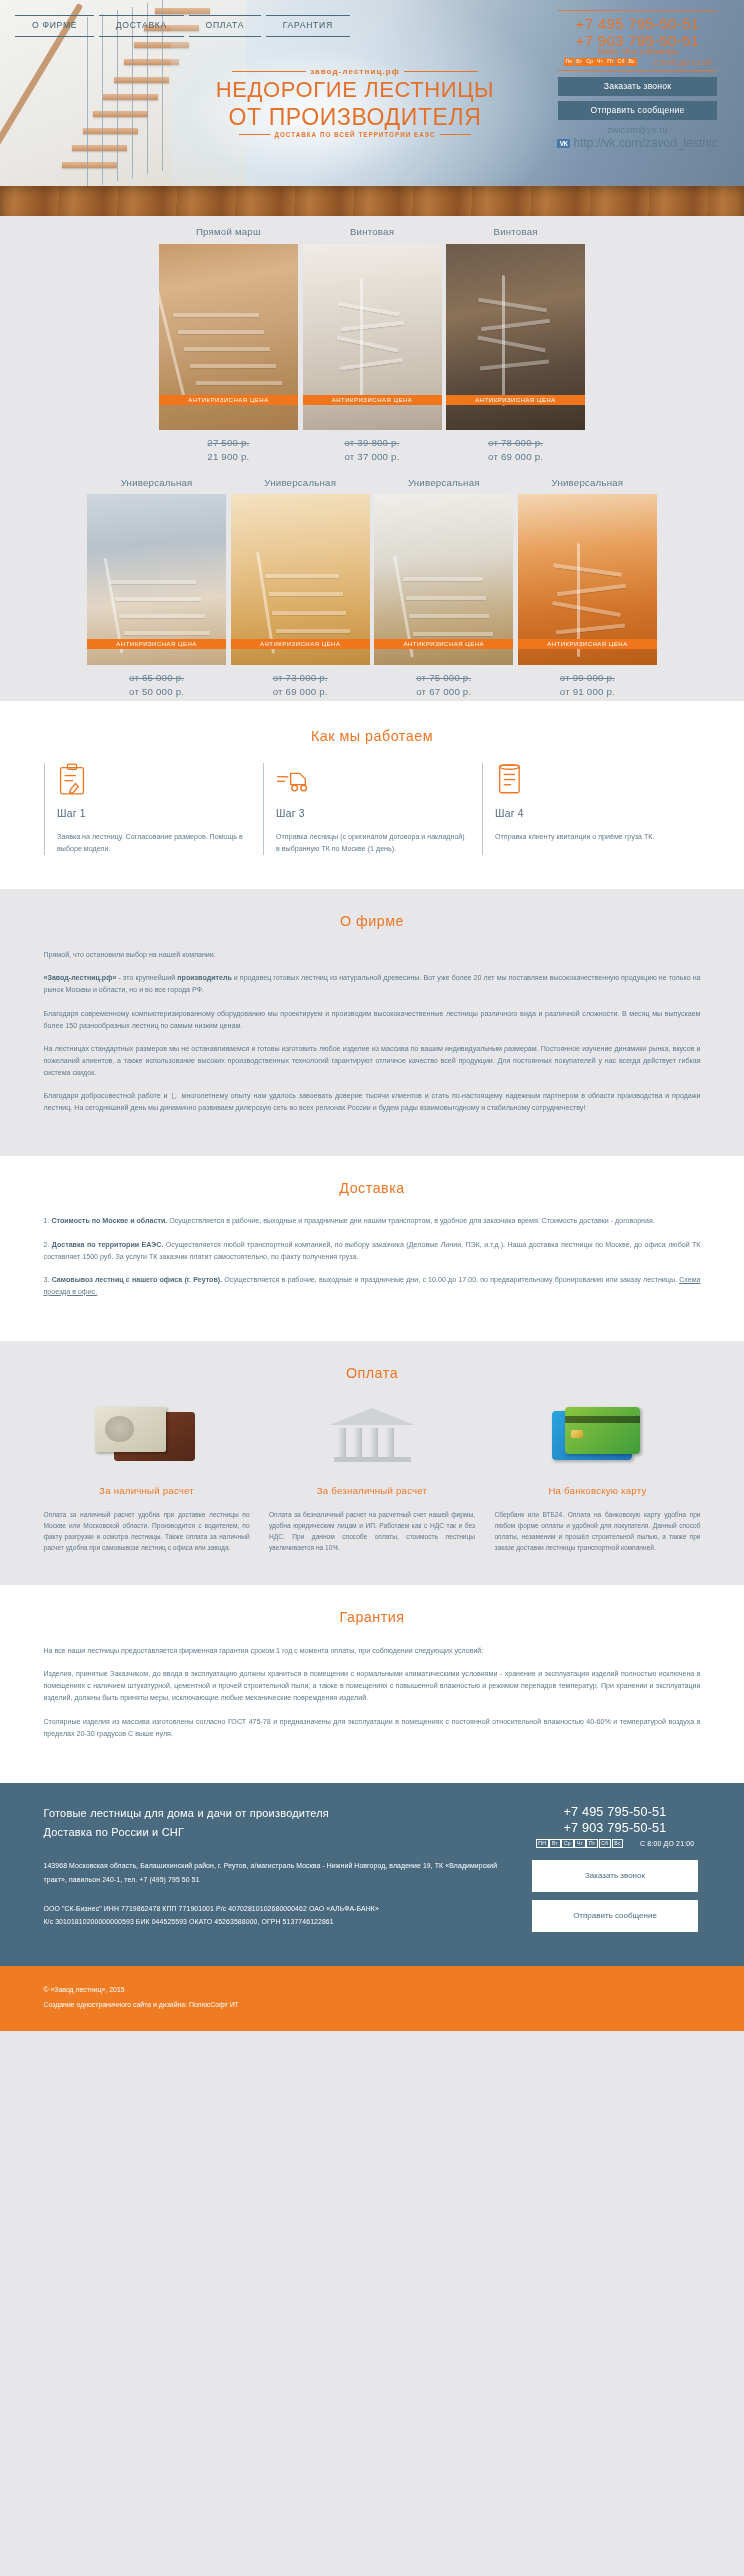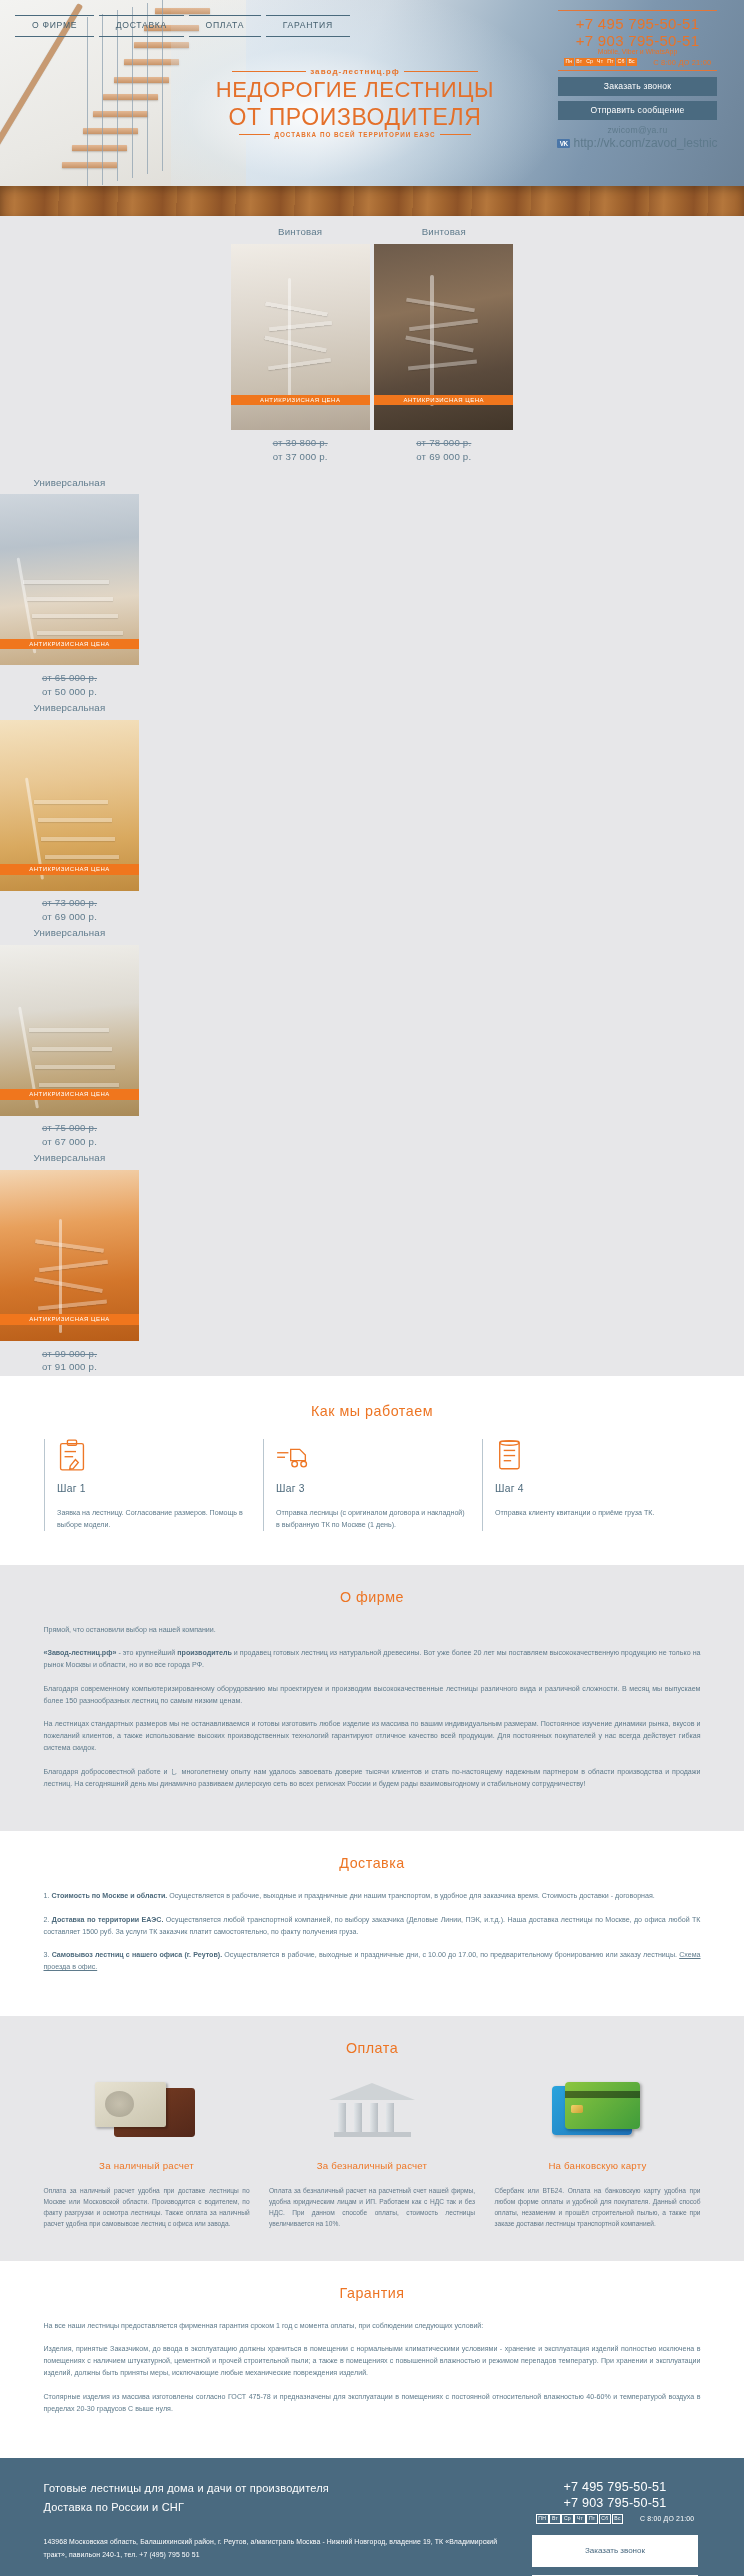--- a/index.html
+++ b/index.html
@@ -308,20 +308,37 @@
       <div class="vk-row">
         <span class="vk-badge">VK</span>
         <span class="vk-link">http://vk.com/zavod_lestnic</span>
       </div>
     </div>
   </div>
 
   <div class="products">
     <div class="grid5">
 
+      <div class="card">
+        <div class="card-title">Прямой марш</div>
+        <div class="card-img">
+          <div class="ph ph-wood-a"></div>
+          <div class="ph-stair-lines">
+              <b style="left:13.7px;top:69px;width:86px"></b>
+              <b style="left:19.4px;top:86px;width:86px"></b>
+              <b style="left:25px;top:103px;width:86px"></b>
+              <b style="left:31px;top:120px;width:86px"></b>
+              <b style="left:37px;top:137px;width:86px"></b>
+            </div>
+          <div class="ph-rail" style="left:11.4px;top:46px;height:114px;transform:rotate(-14deg);"></div>
+          <div class="ribbon">АНТИКРИЗИСНАЯ ЦЕНА</div>
+        </div>
+        <div class="price-old">27 500 р.</div>
+        <div class="price-new">21 900 р.</div>
+      </div>
 
 
 
       <div class="card">
         <div class="card-title">Винтовая</div>
         <div class="card-img">
           <div class="ph ph-white"></div>
           <div class="ph-stair-lines">
               <b style="left:34px;top:63px;width:63px;transform:rotate(10deg)"></b>
               <b style="left:38px;top:80px;width:63px;transform:rotate(-6deg)"></b>
@@ -346,21 +363,21 @@
               <b style="left:34px;top:119px;width:69px;transform:rotate(-6deg)"></b>
             </div>
           <div class="ph-rail" style="left:56px;top:31px;height:131px;"></div>
           <div class="ribbon">АНТИКРИЗИСНАЯ ЦЕНА</div>
         </div>
         <div class="price-old">от 78 000 р.</div>
         <div class="price-new">от 69 000 р.</div>
       </div>
     </div>
 
-    <div class="grid4" style="margin-top:15px;flex-direction:column;">
+    <div class="grid4" style="margin-top:15px;">
 
       <div class="card">
         <div class="card-title">Универсальная</div>
         <div class="card-img">
           <div class="ph ph-room-a"></div>
           <div class="ph-stair-lines">
               <b style="left:23px;top:86px;width:86px"></b>
               <b style="left:27.4px;top:103px;width:86px"></b>
               <b style="left:32px;top:120px;width:86px"></b>
               <b style="left:37px;top:137px;width:86px"></b>

